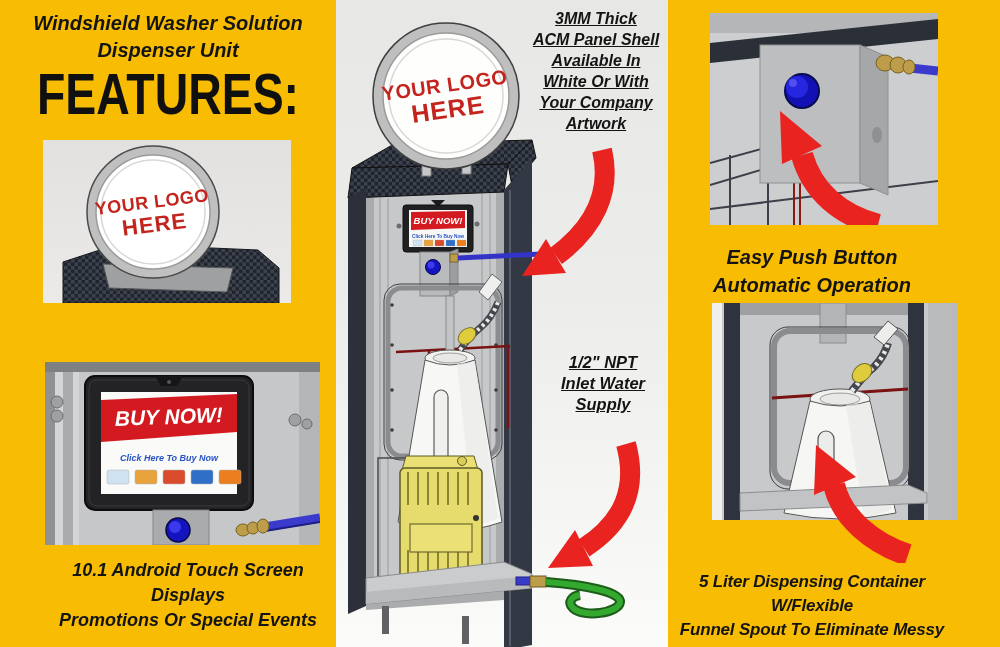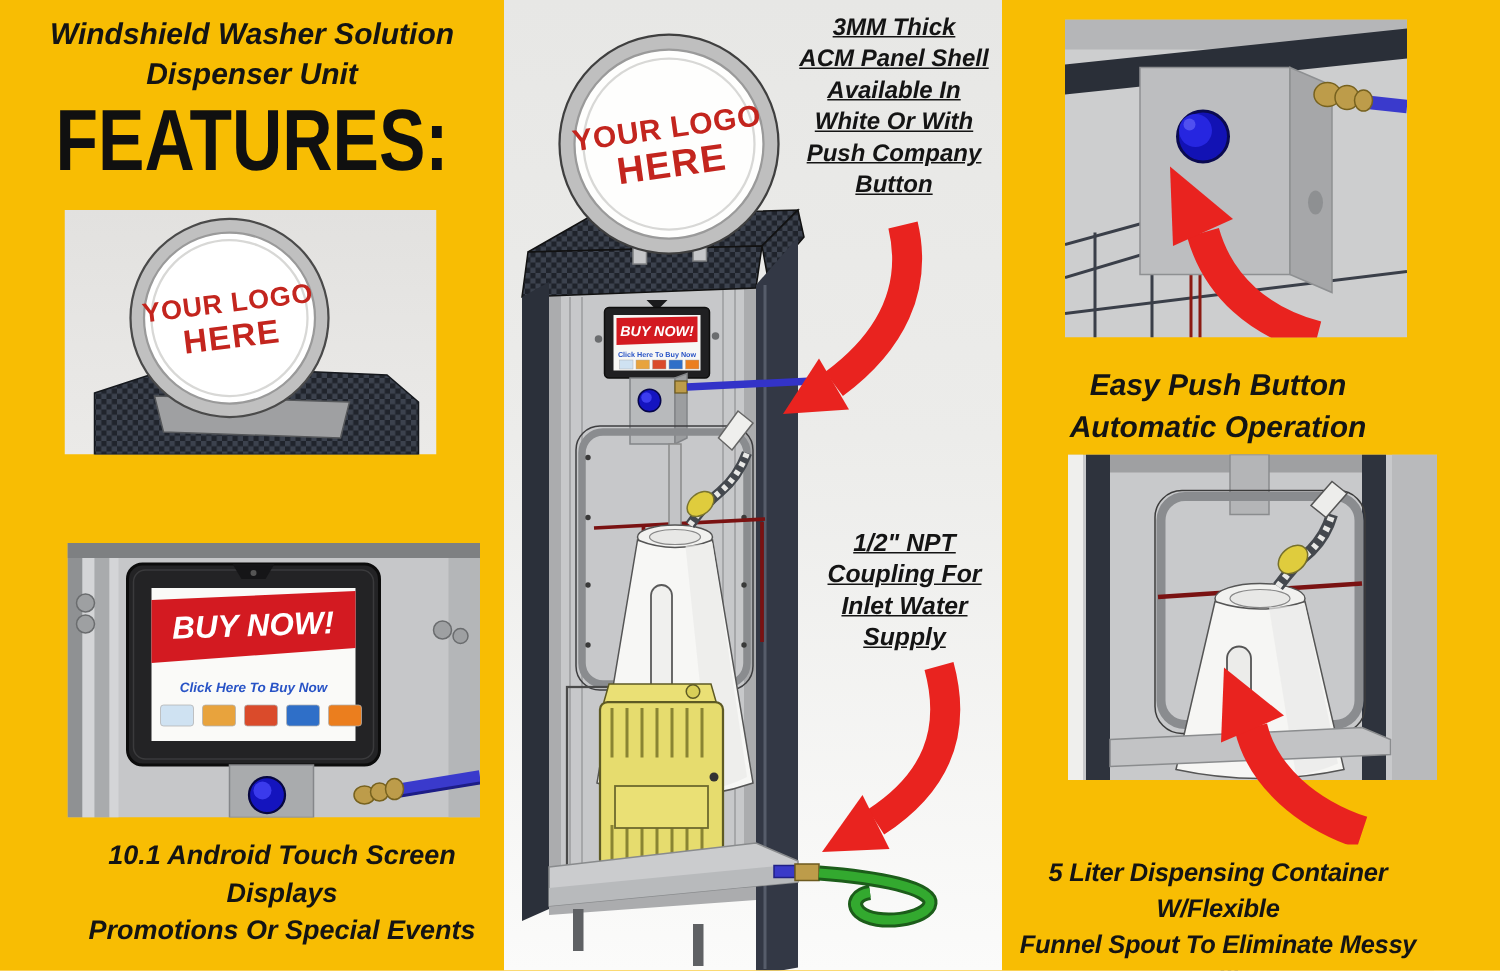--- a/index.html
+++ b/index.html
@@ -272,26 +272,25 @@
         <path d="M290,444 C302,488 288,522 248,548" fill="none" stroke="#E9231F" stroke-width="20"></path>
         <polygon points="212,568 239,530 257,566" fill="#E9231F"></polygon>
       </g>
     </svg>
 
     <div id="note-top" class="note">
       <span class="line">3MM Thick</span>
       <span class="line">ACM Panel Shell</span>
       <span class="line">Available In</span>
       <span class="line">White Or With</span>
-      <span class="line">Push Company</span>
-      <span class="line">Button</span>
+      <span class="line">Your Company</span>
+      <span class="line">Artwork</span>
     </div>
     <div id="note-mid" class="note">
       <span class="line">1/2" NPT</span>
-      <span class="line">Coupling For</span>
       <span class="line">Inlet Water</span>
       <span class="line">Supply</span>
     </div>
   </div>
 
   <div id="panel-right" class="panel">
 
     <div id="img-push" class="imgbox">
       <svg width="228" height="212" viewBox="0 0 228 212">
         <rect width="228" height="212" fill="#CDCECF"></rect>

